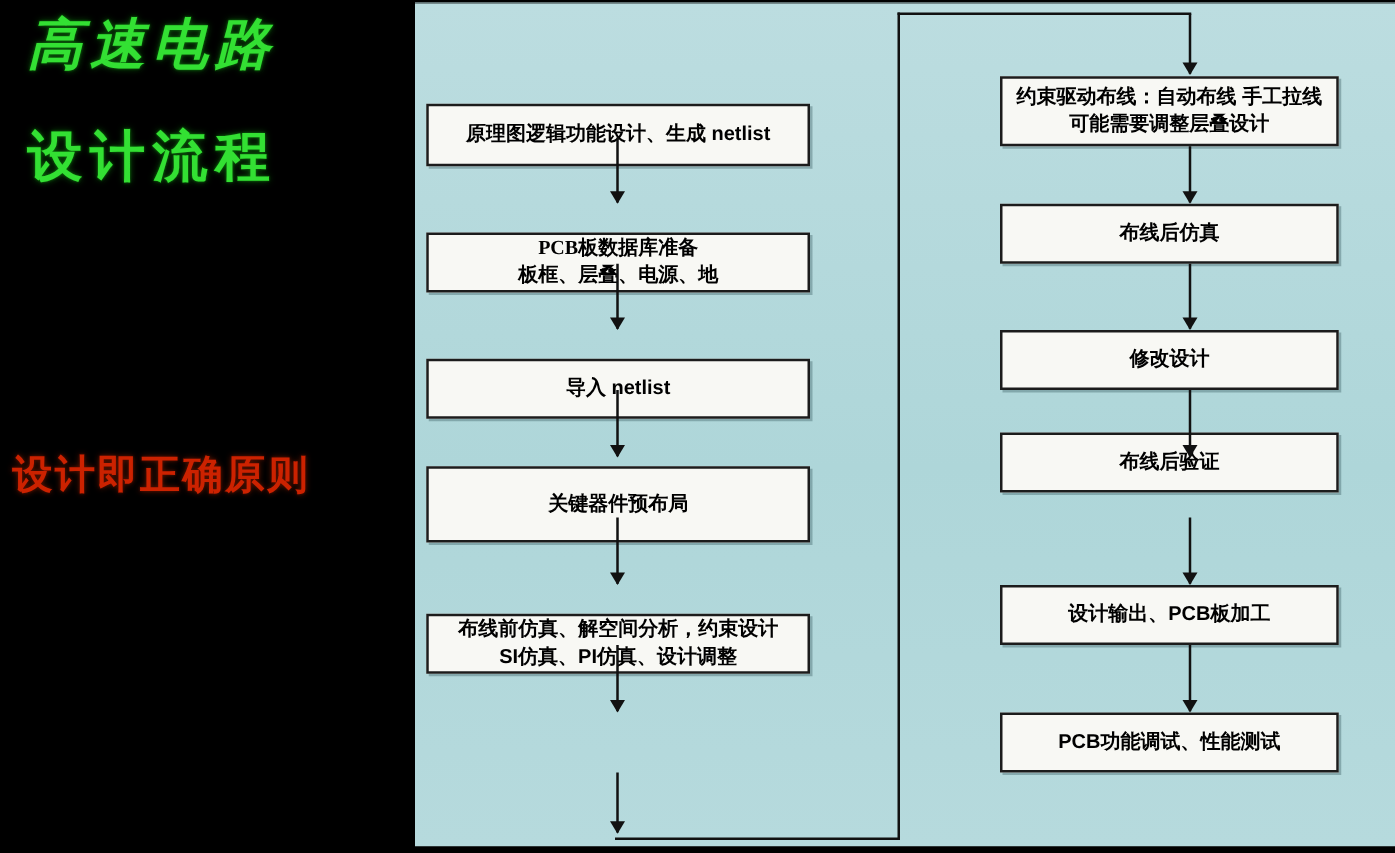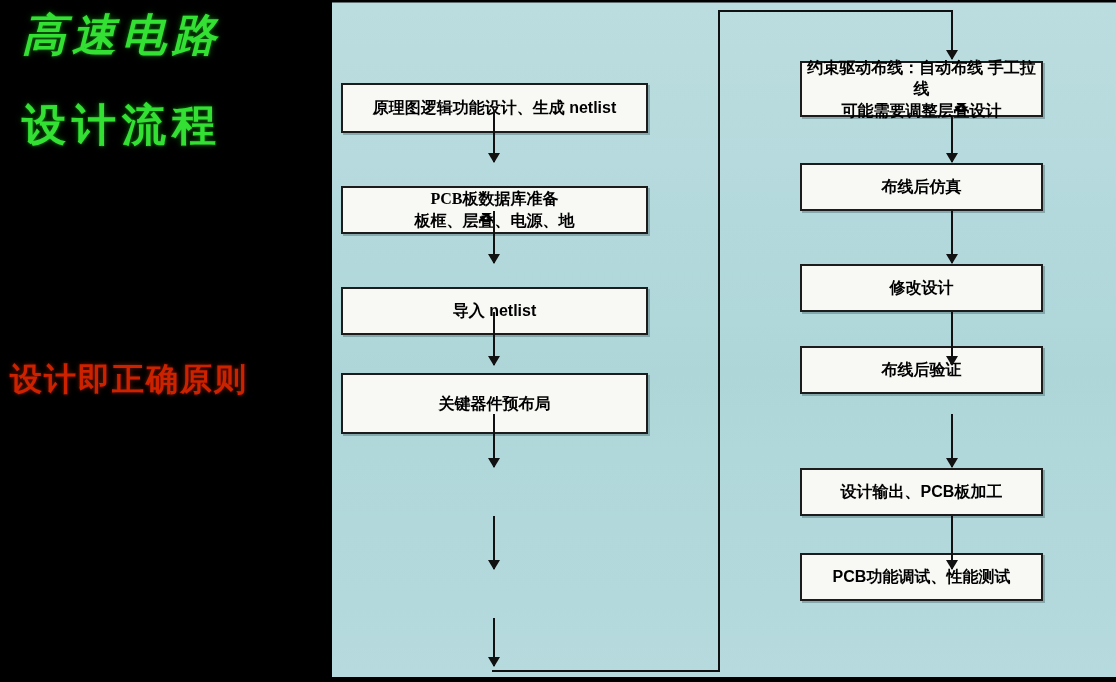--- a/index.html
+++ b/index.html
@@ -39,21 +39,21 @@
     background:#f8f8f4;
     border:2px solid #1c1c1c;
     box-shadow:2px 2px 0 rgba(45,80,85,.35);
     display:flex;align-items:center;justify-content:center;
     text-align:center;
     font-weight:bold;font-size:16px;line-height:1.35;color:#000;
     white-space:pre-line;
     box-sizing:border-box;
   }
   .col-l{left:341px;width:307px;margin-top:23px;}
-  .col-r{left:800px;width:243px;}
+  .col-r{left:800px;width:271px;}
   
   .arrow{
     position:absolute;width:2px;background:#111;
   }
   .arrow::after{
     content:"";position:absolute;bottom:-1px;left:-5px;
     width:0;height:0;
     border-left:6px solid transparent;
     border-right:6px solid transparent;
     border-top:10px solid #111;
@@ -68,28 +68,30 @@
 <div class="title-line title-2">设计流程</div>
 <div class="principle">设计即正确原则</div>
 
 <div class="panel">
 
   <div class="step col-l" style="top:58px;height:50px;left:9px;">原理图逻辑功能设计、生成 netlist</div>
   <div class="step col-l" style="top:161px;height:48px;left:9px;font-family:Liberation Serif, serif;">PCB板数据库准备
 板框、层叠、电源、地</div>
   <div class="step col-l" style="top:262px;height:48px;left:9px;">导入  netlist</div>
   <div class="step col-l" style="top:348px;height:61px;left:9px;">关键器件预布局</div>
+  <div class="step col-l" style="top:466px;height:48px;left:9px;">布线前仿真、解空间分析，约束设计
+SI仿真、PI仿真、设计调整</div>
 
   <div class="step col-r" style="top:59px;height:56px;left:468px;">约束驱动布线：自动布线  手工拉线
 可能需要调整层叠设计</div>
   <div class="step col-r" style="top:161px;height:48px;left:468px;">布线后仿真</div>
   <div class="step col-r" style="top:262px;height:48px;left:468px;">修改设计</div>
   <div class="step col-r" style="top:344px;height:48px;left:468px;">布线后验证</div>
   <div class="step col-r" style="top:466px;height:48px;left:468px;">设计输出、PCB板加工</div>
-  <div class="step col-r" style="top:551px;height:48px;left:468px;">PCB功能调试、性能测试</div>
+  <div class="step col-r" style="top:568px;height:48px;left:468px;">PCB功能调试、性能测试</div>
 
   <div class="arrow" style="left:161px;top:108px;height:52px;"></div>
   <div class="arrow" style="left:161px;top:209px;height:52px;"></div>
   <div class="arrow" style="left:161px;top:310px;height:53px;"></div>
   <div class="arrow" style="left:161px;top:412px;height:53px;"></div>
   <div class="arrow" style="left:161px;top:514px;height:53px;"></div>
 
   <div class="arrow" style="left:619px;top:115px;height:45px;"></div>
   <div class="arrow" style="left:619px;top:209px;height:52px;"></div>
   <div class="arrow" style="left:619px;top:310px;height:53px;"></div>

